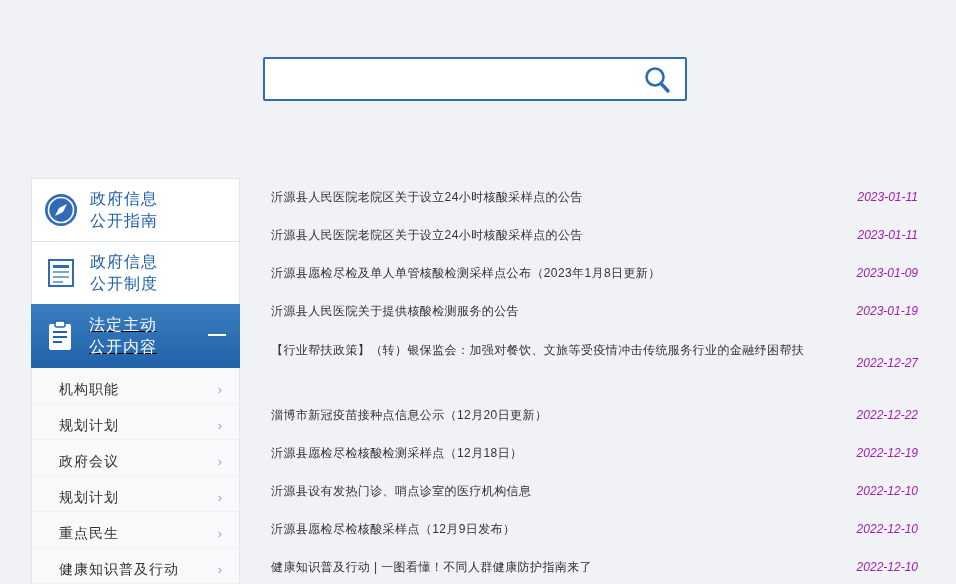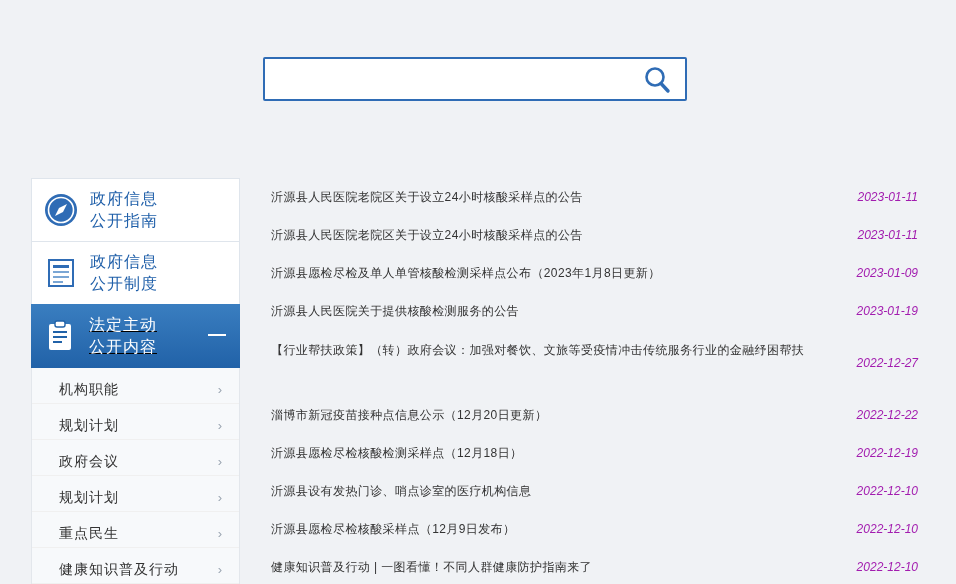--- a/index.html
+++ b/index.html
@@ -270,21 +270,21 @@
     </div>
     <div class="news-row">
       <span class="news-title">沂源县愿检尽检及单人单管核酸检测采样点公布（2023年1月8日更新）</span>
       <span class="news-date">2023-01-09</span>
     </div>
     <div class="news-row">
       <span class="news-title">沂源县人民医院关于提供核酸检测服务的公告</span>
       <span class="news-date">2023-01-19</span>
     </div>
     <div class="news-row tall">
-      <span class="news-title two-line">【行业帮扶政策】（转）政府会议：加强对餐饮、文旅等受疫情冲击传统服务行业的金融纾困帮扶</span>
+      <span class="news-title two-line">【行业帮扶政策】（转）银保监会：加强对餐饮、文旅等受疫情冲击传统服务行业的金融纾困帮扶</span>
       <span class="news-date">2022-12-27</span>
     </div>
     <div class="news-row">
       <span class="news-title">淄博市新冠疫苗接种点信息公示（12月20日更新）</span>
       <span class="news-date">2022-12-22</span>
     </div>
     <div class="news-row">
       <span class="news-title">沂源县愿检尽检核酸检测采样点（12月18日）</span>
       <span class="news-date">2022-12-19</span>
     </div>

